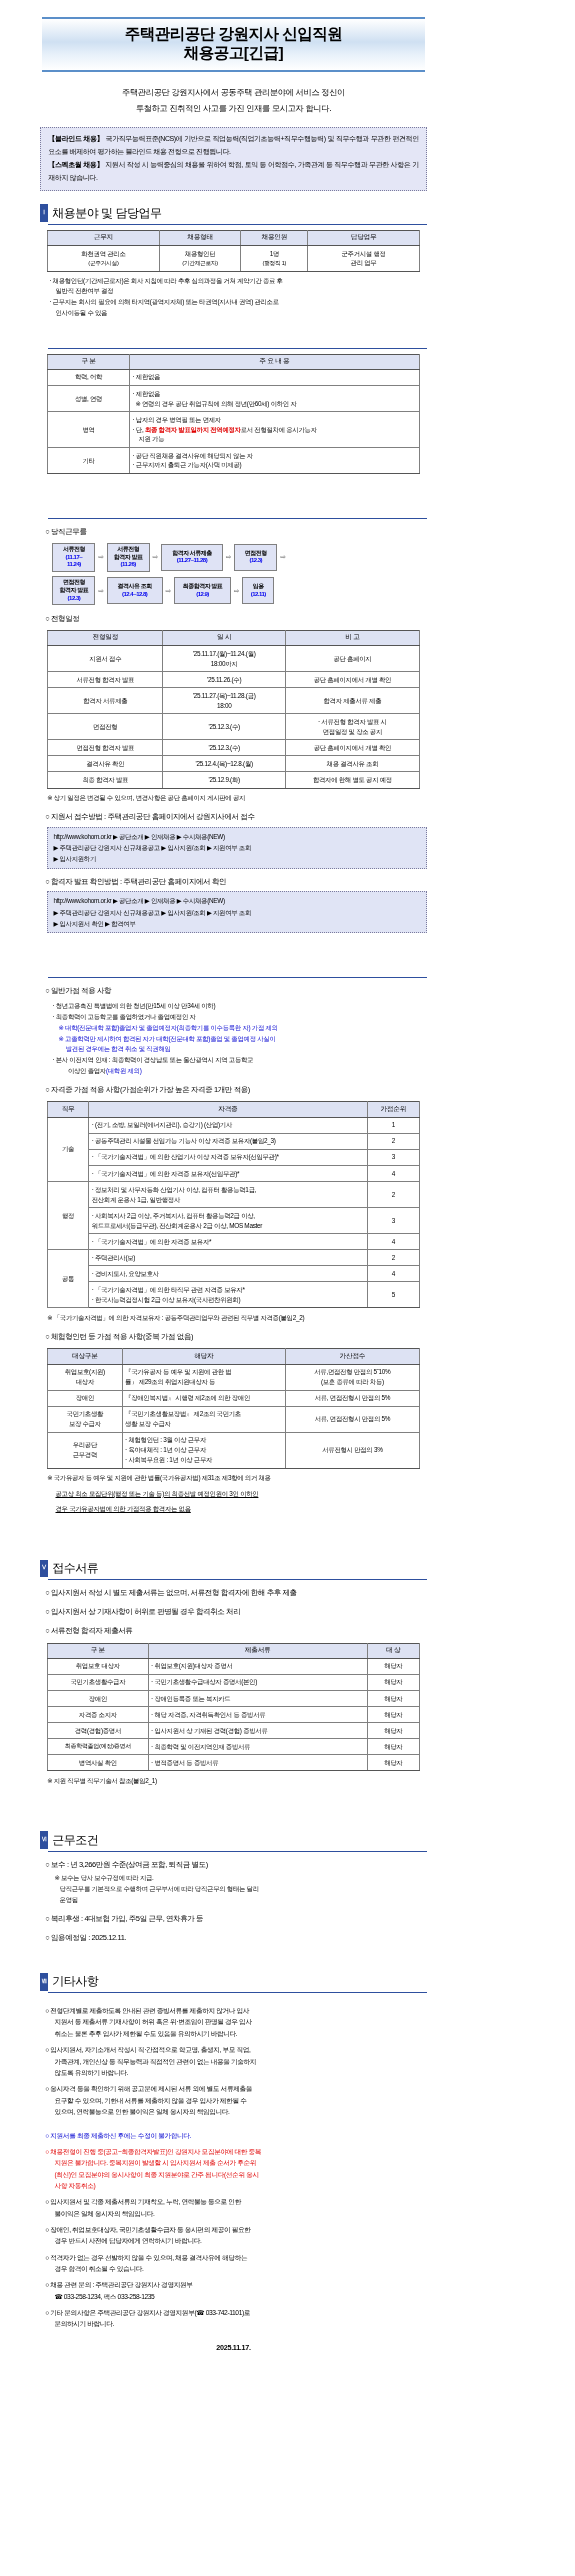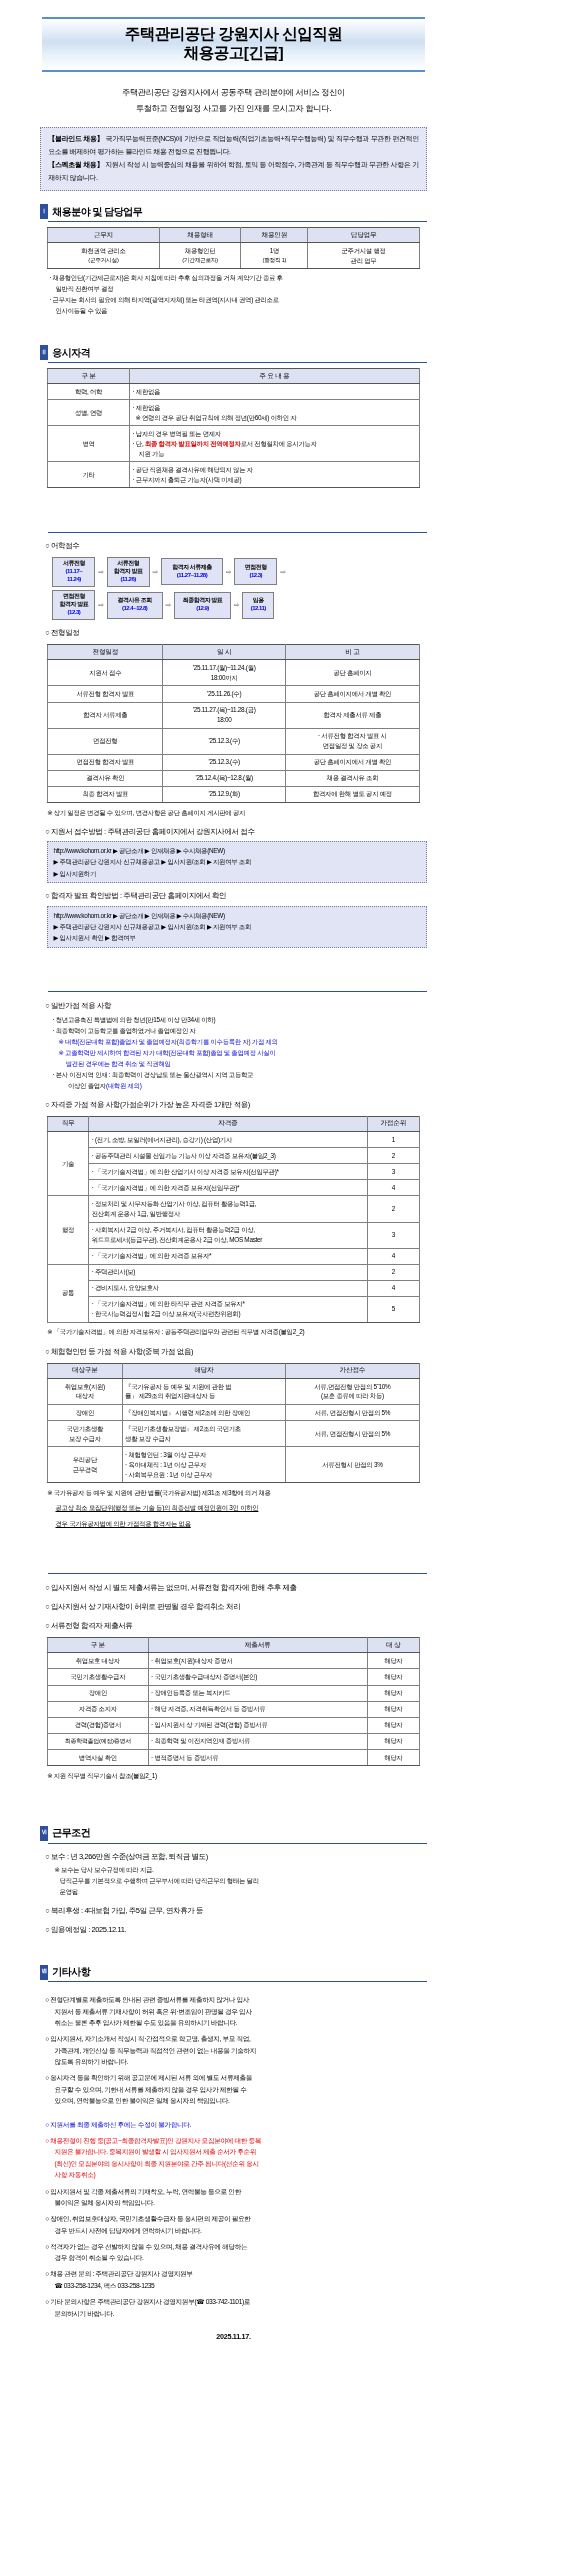--- a/index.html
+++ b/index.html
@@ -68,22 +68,22 @@
     color:#ffffff;
     font-size:5.7px;
     font-weight:bold;
     display:flex;
     align-items:center;
     justify-content:center;
     font-family:"Liberation Serif", serif;
     letter-spacing:0;
   }
   .sec-title{
-    font-size:10px;
-    font-weight:bold;
+    font-size:12px;
+    font-weight:normal;
     letter-spacing:-0.5px;
     padding:0.5px 0 1px 4.1px;
     line-height:1.35;
   }
   .sec-rule{
     border-bottom:1.3px solid #2e4f9e;
     margin-left:8.2px;
     margin-top:-0.5px;
   }
 
@@ -231,21 +231,21 @@
 
 <div class="page">
 
   <div class="title-banner">
     <div class="title-line">주택관리공단 강원지사 신입직원</div>
     <div class="title-line">채용공고[긴급]</div>
   </div>
 
   <div class="intro">
     <div>주택관리공단 강원지사에서 공동주택 관리분야에 서비스 정신이</div>
-    <div>투철하고 전형일정 사고를 가진 인재를 모시고자 합니다.</div>
+    <div>투철하고 진취적인 사고를 가진 인재를 모시고자 합니다.</div>
   </div>
 
   <div class="notice-box">
     <div>
       <b>【블라인드 채용】</b><span> 국가직무능력표준(NCS)에 기반으로 직업능력(직업기초능력+직무수행능력) 및 직무수행과 무관한 편견적인 요소를 배제하여 평가하는 블라인드 채용 전형으로 진행됩니다.</span>
     </div>
     <div>
       <b>【스펙초월 채용】</b><span> 지원서 작성 시 능력중심의 채용을 위하여 학점, 토익 등 어학점수, 가족관계 등 직무수행과 무관한 사항은 기재하지 않습니다.</span>
     </div>
   </div>
@@ -290,24 +290,20 @@
       <div>· 채용형인턴(기간제근로자)은 회사 지침에 따라 추후 심의과정을 거쳐 계약기간 종료 후</div>
       <div class="cont">일반직 전환여부 결정</div>
       <div>· 근무지는 회사의 필요에 의해 타지역(광역지자체) 또는 타권역(지사내 권역) 관리소로</div>
       <div class="cont">인사이동될 수 있음</div>
     </div>
   </div>
 
   <div class="sp-md"></div>
 
   <div class="section">
-    <div class="sec-head">
-      <div class="sec-num">Ⅱ</div>
-      <div class="sec-title">응시자격</div>
-    </div>
     <div class="sec-rule"></div>
 
     <table class="tbl">
       <tbody>
           <tr>
         <th style="width:22%">구  분</th>
         <th>주 요 내 용</th>
       </tr>
       <tr>
         <td>학력, 어학</td>
@@ -339,21 +335,21 @@
       </tr>
     </tbody>
       </table>
   </div>
 
   <div class="sp-lg"></div>
 
   <div class="section">
     <div class="sec-rule"></div>
 
-    <div class="c-item">○ 어학점수</div>
+    <div class="c-item">○ 당직근무를</div>
 
     <div class="flow">
       <div class="flow-box">
         <div>서류전형</div>
         <div class="d">(11.17~</div>
         <div class="d">11.24)</div>
       </div>
       <div class="arrow">⇨</div>
       <div class="flow-box">
         <div>서류전형</div>
@@ -603,20 +599,24 @@
       </table>
 
     <div class="note ind">※ 국가유공자 등 예우 및 지원에 관한 법률(국가유공자법) 제31조 제3항에 의거 채용</div>
     <div class="note" style="margin-left:15.5px"><span class="ul">공고상 최소 모집단위(행정 또는 기술 등)의 최종선발 예정인원이 3인 이하인</span></div>
     <div class="note" style="margin-left:15.5px"><span class="ul">경우 국가유공자법에 의한 가점적용 합격자는 없음</span></div>
   </div>
 
   <div class="sp-lg"></div>
 
   <div class="section">
+    <div class="sec-head">
+      <div class="sec-num">Ⅴ</div>
+      <div class="sec-title">접수서류</div>
+    </div>
     <div class="sec-rule"></div>
 
     <div class="c-item">○ 입사지원서 작성 시 별도 제출서류는 없으며, 서류전형 합격자에 한해 추후 제출</div>
     <div class="c-item">○ 입사지원서 상 기재사항이 허위로 판명될 경우 합격취소 처리</div>
     <div class="c-item">○ 서류전형 합격자 제출서류</div>
 
     <table class="tbl">
       <tbody>
           <tr>
         <th style="width:27%">구  분</th>

